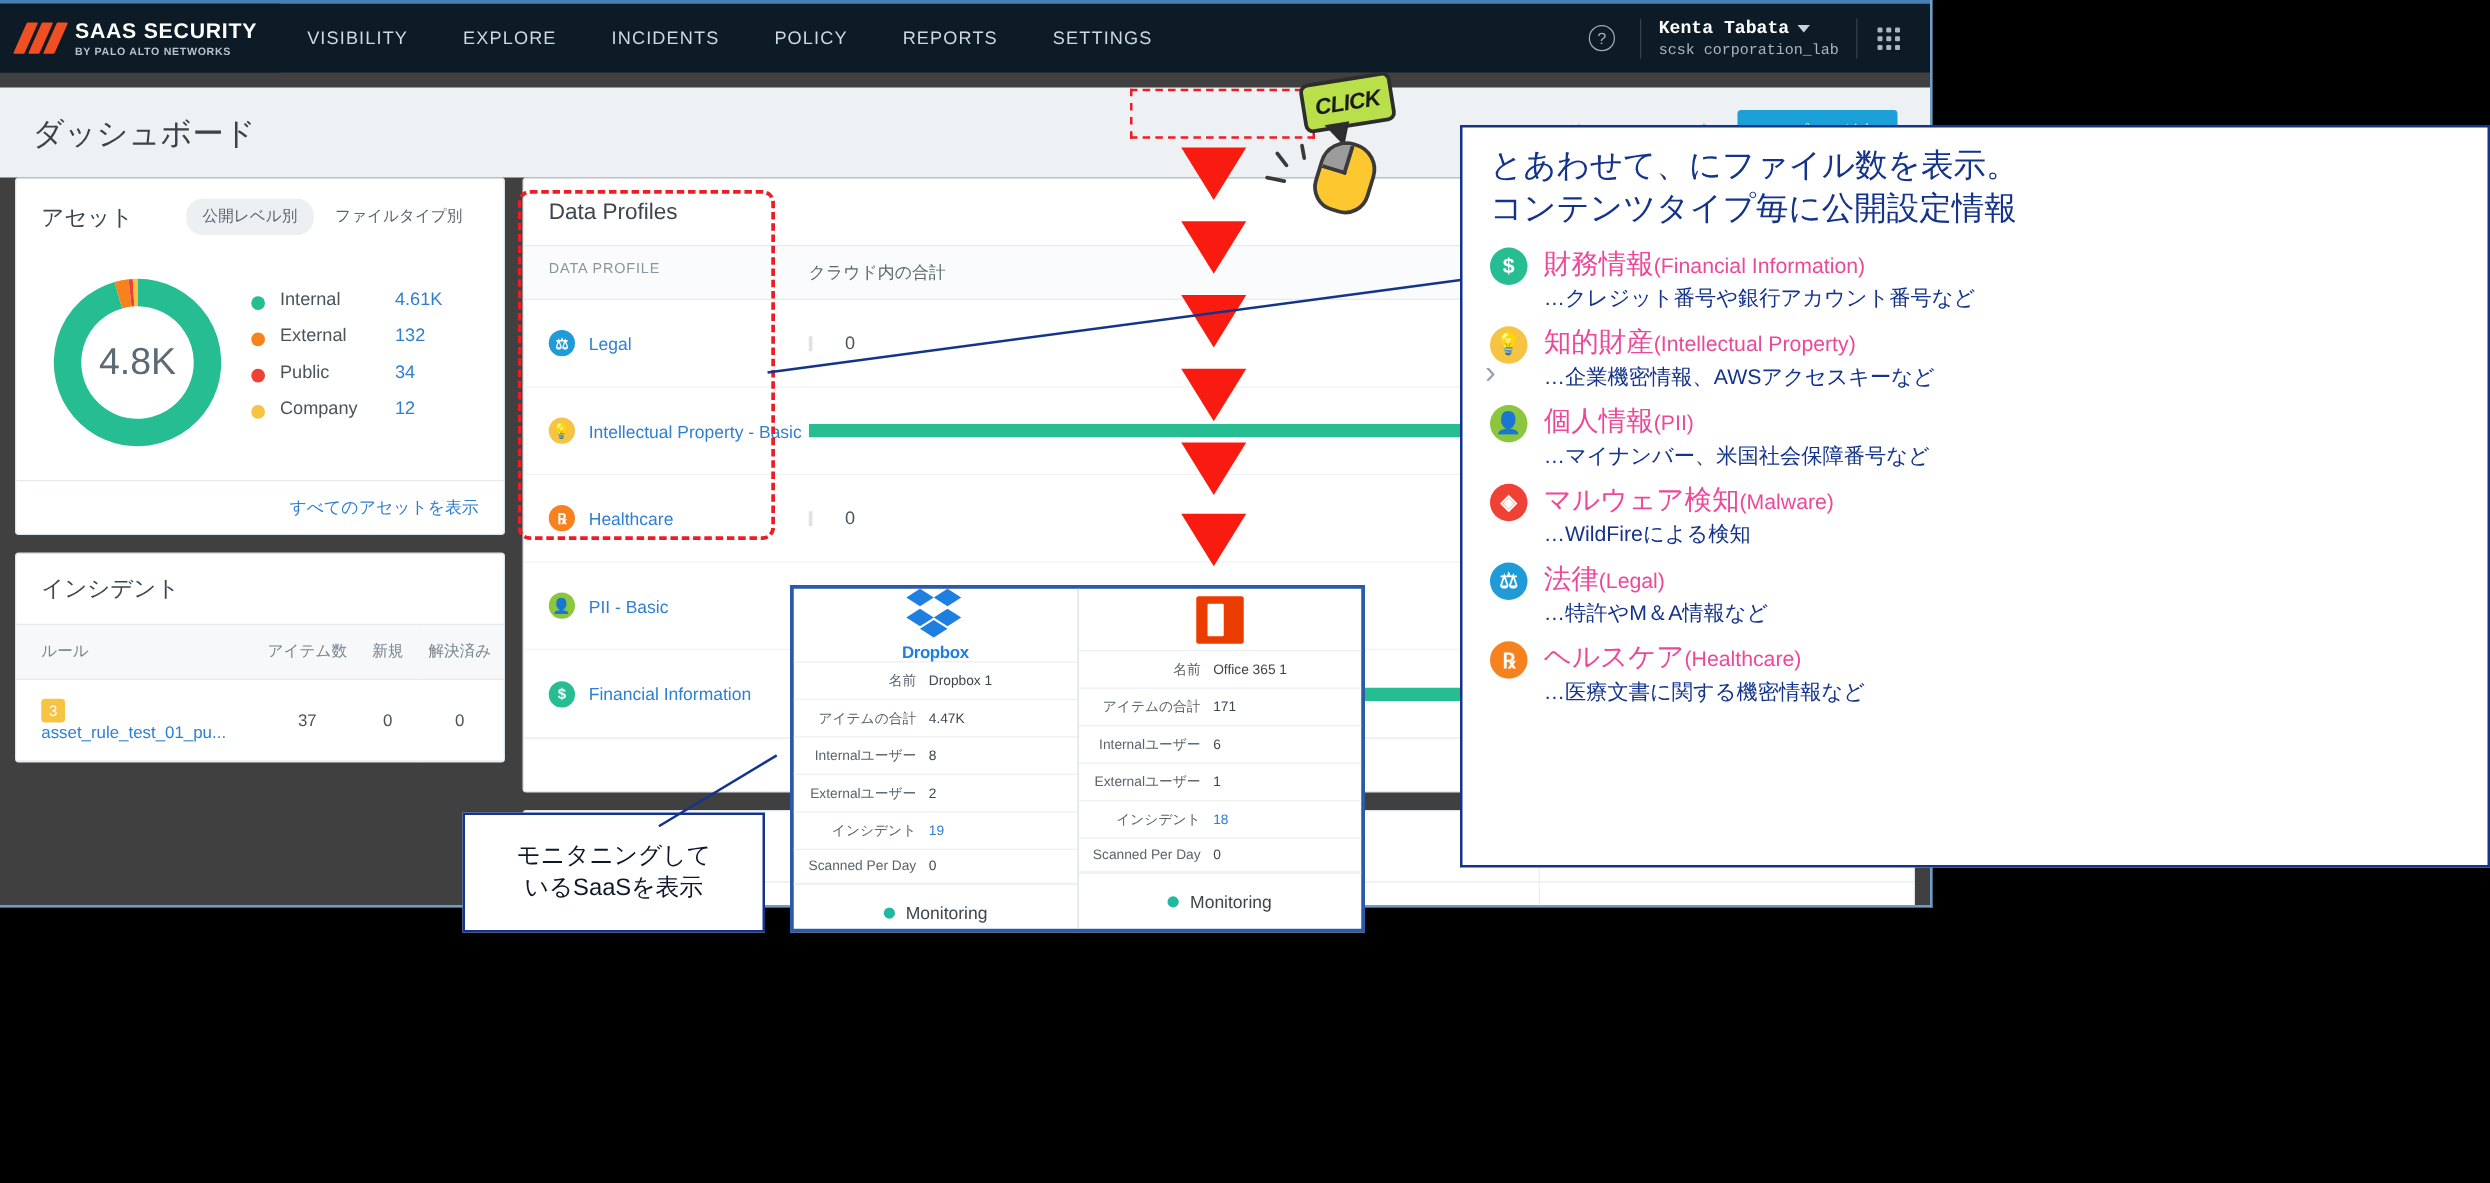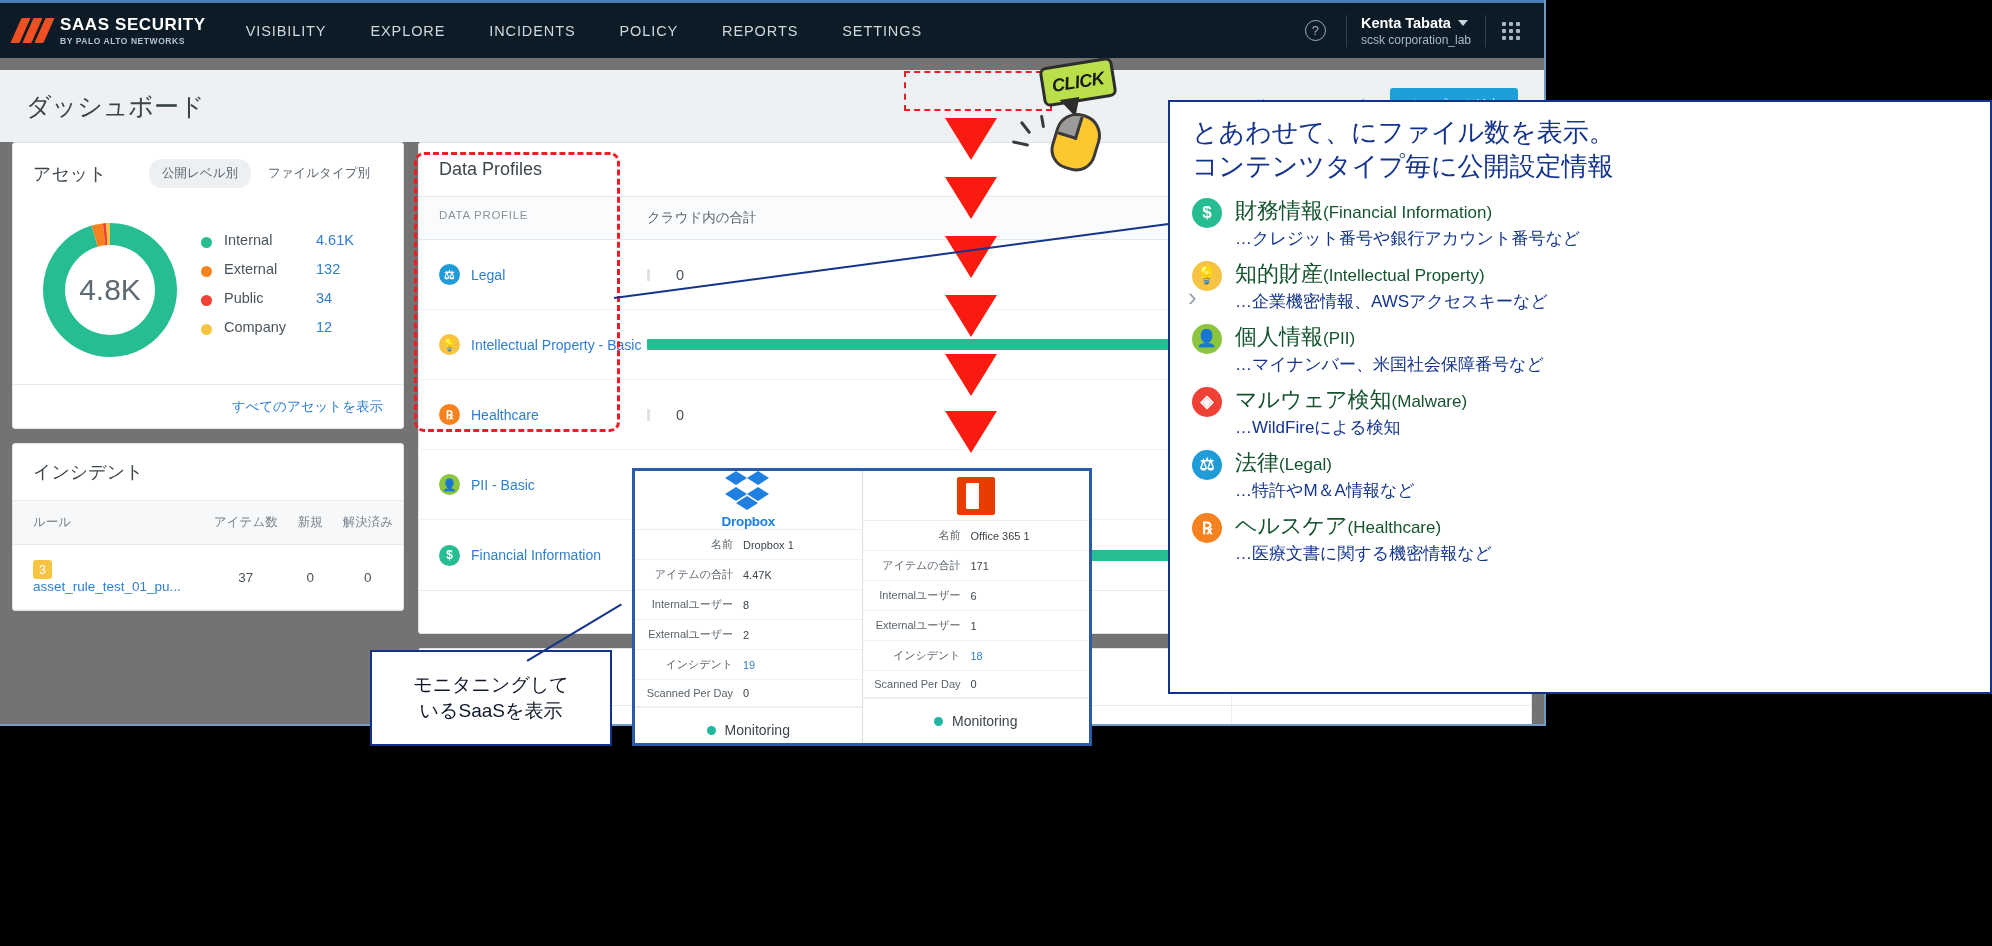--- a/index.html
+++ b/index.html
@@ -3,21 +3,21 @@
 <meta charset="utf-8">
 <style>
   * { box-sizing: border-box; margin: 0; padding: 0; }
   html, body { width: 1992px; height: 946px; background: #000; overflow: hidden; }
   body { font-family: "Liberation Sans", sans-serif; -webkit-font-smoothing: antialiased; }
 
   
   #app {
     position: absolute; left: 0; top: 0;
     width: 1546px; height: 726px;
-    background: #737373;
+    background: #404040;
     border-right: 2px solid #6b9ec9;
     border-bottom: 2px solid #6b9ec9;
     overflow: hidden;
   }
 
   
   .topnav {
     height: 58px; background: #0c1b25; display: flex; align-items: stretch;
     position: relative;
     border-top: 3px solid #4a7fb5;
@@ -39,21 +39,21 @@
   }
   .navtab.active { background:#1ba0d7; color:#fff; }
 
   .nav-right { margin-left:auto; display:flex; align-items:center; gap:0; padding-right: 10px; }
   .help-circle {
     width:21px; height:21px; border:1.6px solid #9fadb6; border-radius:50%;
     color:#9fadb6; font-size:13px; display:flex; align-items:center; justify-content:center;
     margin: 0 20px 0 8px; cursor:pointer;
   }
   .vsep { width:1px; height:32px; background:#32434f; }
-  .userbox { padding: 0 14px; cursor:pointer; }
+  .userbox { padding: 0 14px; cursor:pointer;font-family:Liberation Mono, monospace; }
   .uname { color:#fff; font-size:14.5px; font-weight: 700; display:flex; align-items:center; gap:7px;}
   .uorg  { color:#aab7c0; font-size:12px; margin-top: 2px;}
   .caret { width:0;height:0;border-left:5px solid transparent;border-right:5px solid transparent;border-top:6px solid #c9d3da; }
   .grid9 { display:grid; grid-template-columns: repeat(3,4px); grid-gap:3px; margin: 0 14px 0 16px; cursor:pointer;}
   .grid9 span{ width:4px;height:4px;background:#aab7c0; border-radius:1px;}
 
   
   .pagehead { height: 72px; display:flex; align-items:center; padding: 0 26px; background:#eef1f4; position:relative;margin-top:12px;}
   .pagetitle { font-size: 25px; color:#394349; }
   .head-right { margin-left:auto; display:flex; align-items:center; gap: 12px; }
@@ -170,21 +170,21 @@
 
   .monbox { position:absolute; left: 370px; top: 650px; width: 242px; height: 96px; border:2.5px solid #14348c; background:#fff; display:flex;align-items:center;justify-content:center;}
   .monbox div{ color:#0f172a; font-size:19px; text-align:center; line-height:1.35;}
 
   
   .legendpanel { position:absolute; left: 1168px; top: 100px; width: 824px; height: 594px; background:#fff; border:2px solid #14348c; padding: 14px 22px 0 22px; overflow:hidden;}
   .lp-title { font-size: 26px; color:#14348c; line-height:1.3; margin-bottom: 12px;}
   .lp-item { display:flex; gap: 13px; margin-bottom: 9px;}
   .lp-ico { width:30px;height:30px;border-radius:50%; flex:none; color:#fff; display:flex;align-items:center;justify-content:center; font-weight:700; font-size:17px; margin-top:2px;}
   .lp-body{ }
-  .lp-h { font-size:22px; color:#14532d;}
+  .lp-h { font-size:22px; color:#ec4899;}
   .lp-h em{ font-style:normal; font-size:17px;}
   .lp-d { font-size:17px; color:#14348c; margin-top:1px;}
   .lp-chev{ position:absolute; left: 1188px; top: 282px; color:#9aa3ab; font-size: 26px;}
 </style>
 </head>
 <body>
 
 <div id="app">
 
   <div class="topnav">

